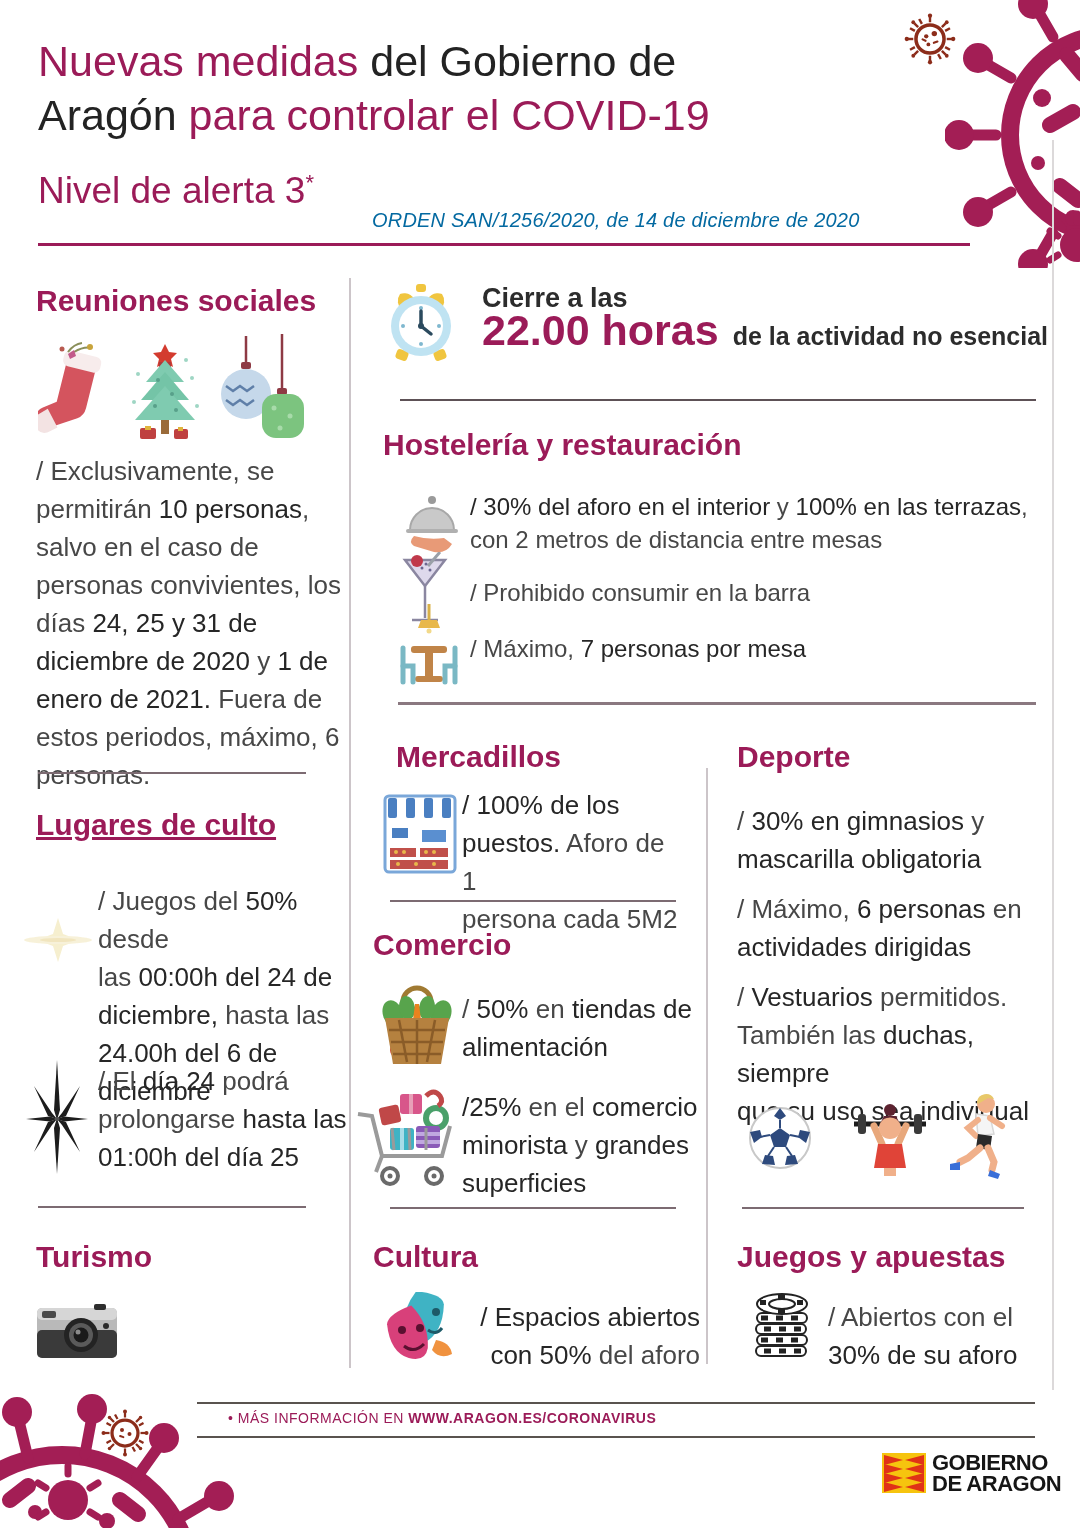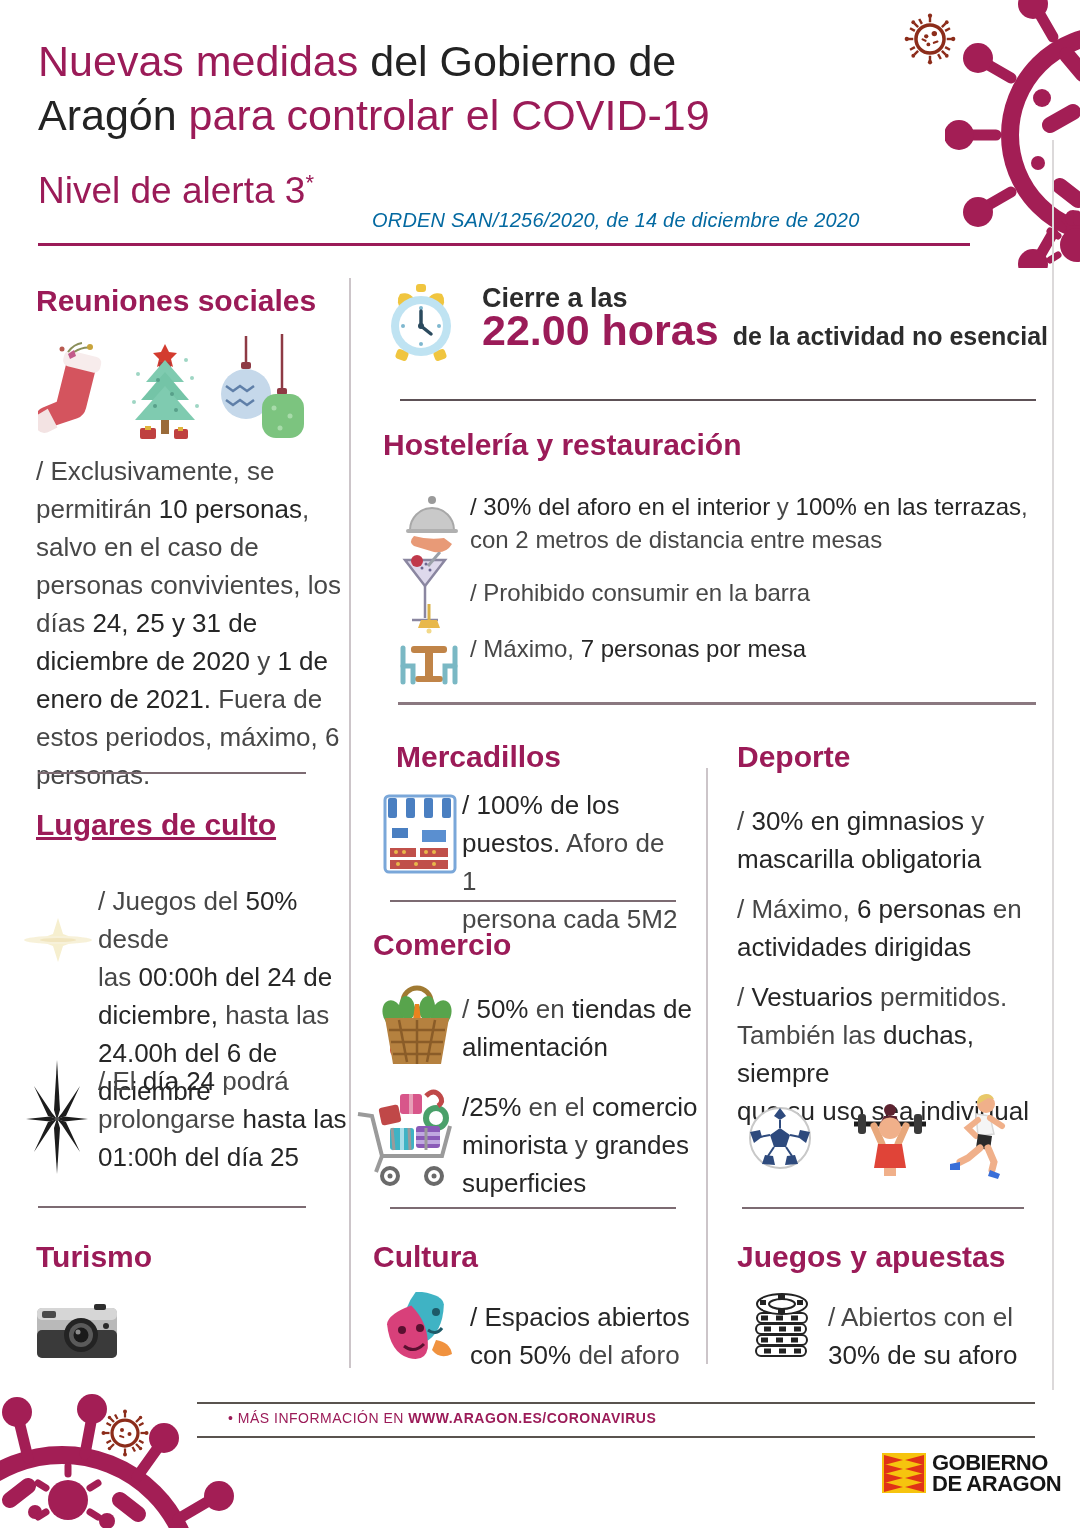--- a/index.html
+++ b/index.html
@@ -476,21 +476,21 @@
       <path d="M30 2 q26 -4 30 6 q6 28 -10 42 q-14 10 -22 -4 q-8 -22 2 -44 Z" fill="#3fb3c4" transform="rotate(14 44 26)"></path>
       <circle cx="56" cy="20" r="4" fill="#1d5a68"></circle>
       <path d="M48 38 q8 6 14 -2" stroke="#1d5a68" stroke-width="3" fill="none"></path>
       <path d="M34 14 q-24 6 -26 16 q0 28 18 36 q16 6 20 -8 q4 -24 -12 -44 Z" fill="#d8407a" transform="rotate(-6 28 40)"></path>
       <circle cx="22" cy="38" r="4" fill="#5a1030"></circle>
       <circle cx="40" cy="36" r="4" fill="#5a1030"></circle>
       <path d="M24 54 q10 8 20 -2" stroke="#5a1030" stroke-width="3" fill="none"></path>
       <path d="M56 48 q14 2 16 14 q-12 6 -20 -4" fill="#f0923f"></path>
     </svg>
   </div>
-  <div class="abs txt pre" style="left:470px;top:1298px;width:230px;"><span class="b">/ Espacios abiertos
+  <div class="abs txt pre" style="left:470px;top:1298px;width:230px;text-align:right;"><span class="b">/ Espacios abiertos
 con 50%</span><span> del aforo</span></div>
 
   <div class="abs h2" style="left:737px;top:740px;">Deporte</div>
   <div class="abs txt pre" style="left:737px;top:802px;width:305px;"><span>/ </span><span class="b">30% en gimnasios</span><span> y
 </span><span class="b">mascarilla obligatoria</span></div>
   <div class="abs txt pre" style="left:737px;top:890px;width:315px;"><span>/ Máximo, </span><span class="b">6 personas</span><span> en
 </span><span class="b">actividades dirigidas</span></div>
   <div class="abs txt pre" style="left:737px;top:978px;width:315px;"><span>/ </span><span class="b">Vestuarios</span><span> permitidos.
 También las </span><span class="b">duchas, siempre
 que su uso sea individual</span></div>

